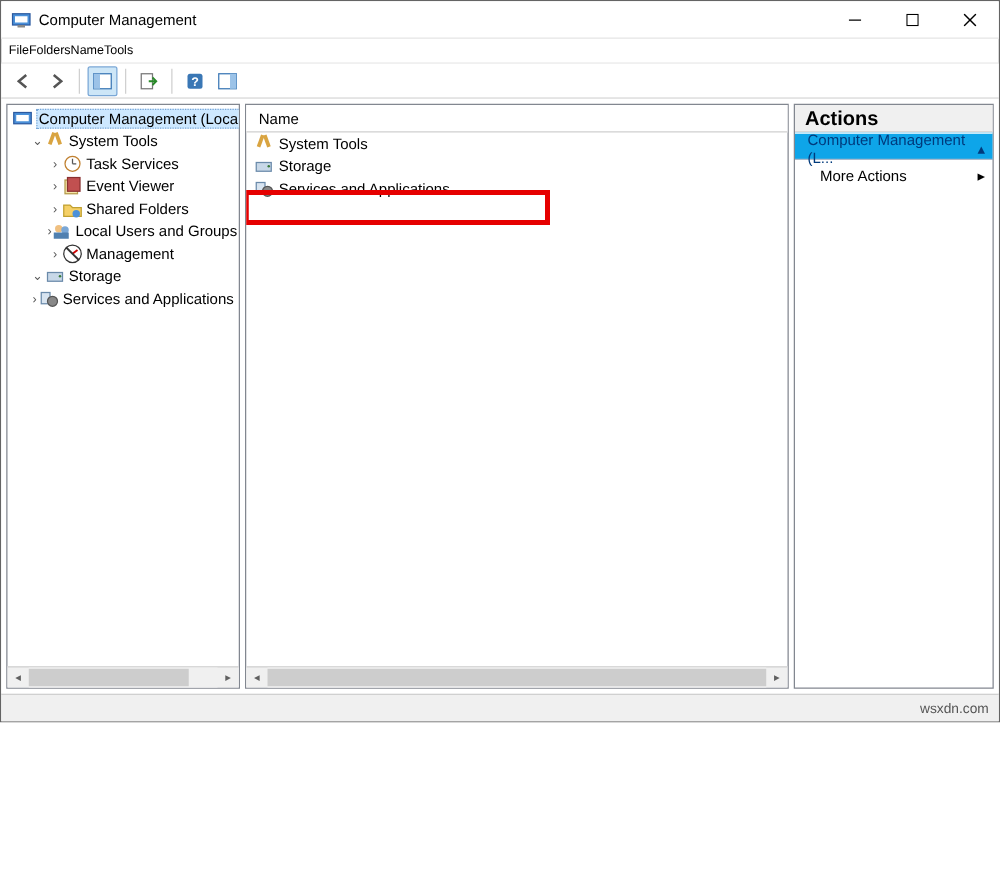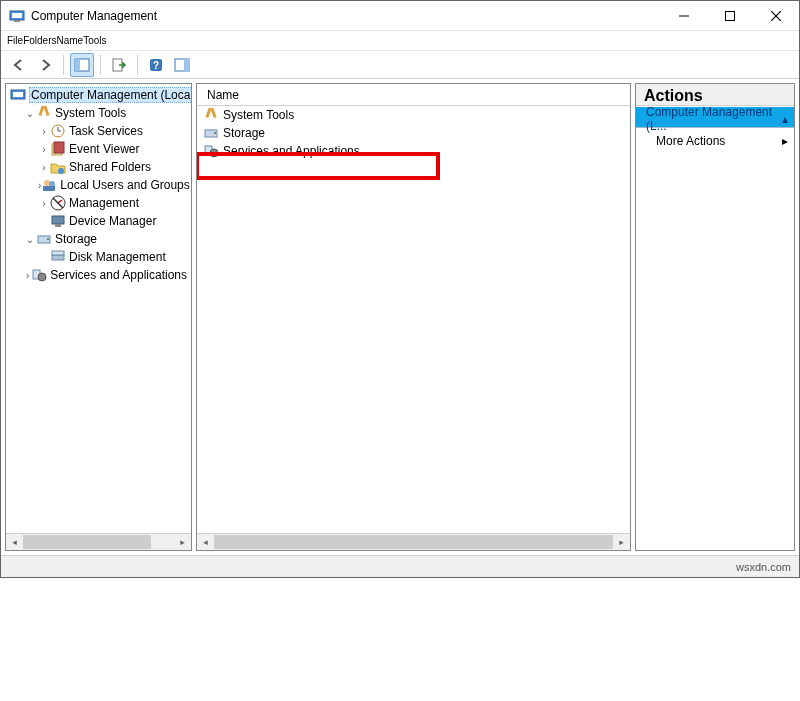--- a/index.html
+++ b/index.html
@@ -207,49 +207,29 @@
           <span class="twisty">›</span>
           <span class="tree-icon">
               <svg width="16" height="16">
                 <circle cx="8" cy="8" r="7" fill="#fff" stroke="#333"></circle>
                 <line x1="8" y1="8" x2="12" y2="5" stroke="#c00" stroke-width="1.5"></line>
                 <line x1="3" y1="3" x2="13" y2="13" stroke="#333" stroke-width="1.5"></line>
               </svg>
             </span>
           <span class="tree-label">Management</span>
         </div>
-        <div class="tree-row indent3">
-          <span class="twisty"></span>
-          <span class="tree-icon">
-              <svg width="16" height="16">
-                <rect x="2" y="3" width="12" height="8" fill="#6a8aaa" stroke="#3a5a7a"></rect>
-                <rect x="5" y="11" width="6" height="3" fill="#888"></rect>
-              </svg>
-            </span>
-          <span class="tree-label">Device Manager</span>
-        </div>
         <div class="tree-row indent2">
           <span class="twisty">⌄</span>
           <span class="tree-icon">
               <svg width="16" height="16">
                 <rect x="2" y="5" width="12" height="7" fill="#c8d8e8" stroke="#6a8aaa"></rect>
                 <circle cx="12" cy="8" r="1" fill="#3a7a3a"></circle>
               </svg>
             </span>
           <span class="tree-label">Storage</span>
-        </div>
-        <div class="tree-row indent3">
-          <span class="twisty"></span>
-          <span class="tree-icon">
-              <svg width="16" height="16">
-                <rect x="2" y="6" width="12" height="5" fill="#b0c4d8" stroke="#6a8aaa"></rect>
-                <rect x="2" y="2" width="12" height="4" fill="#d8e4f0" stroke="#6a8aaa"></rect>
-              </svg>
-            </span>
-          <span class="tree-label">Disk Management</span>
         </div>
         <div class="tree-row indent2">
           <span class="twisty">›</span>
           <span class="tree-icon">
               <svg width="16" height="16">
                 <rect x="2" y="3" width="7" height="9" fill="#d8e4f0" stroke="#6a8aaa"></rect>
                 <circle cx="11" cy="10" r="4" fill="#888" stroke="#555"></circle>
               </svg>
             </span>
           <span class="tree-label">Services and Applications</span>

